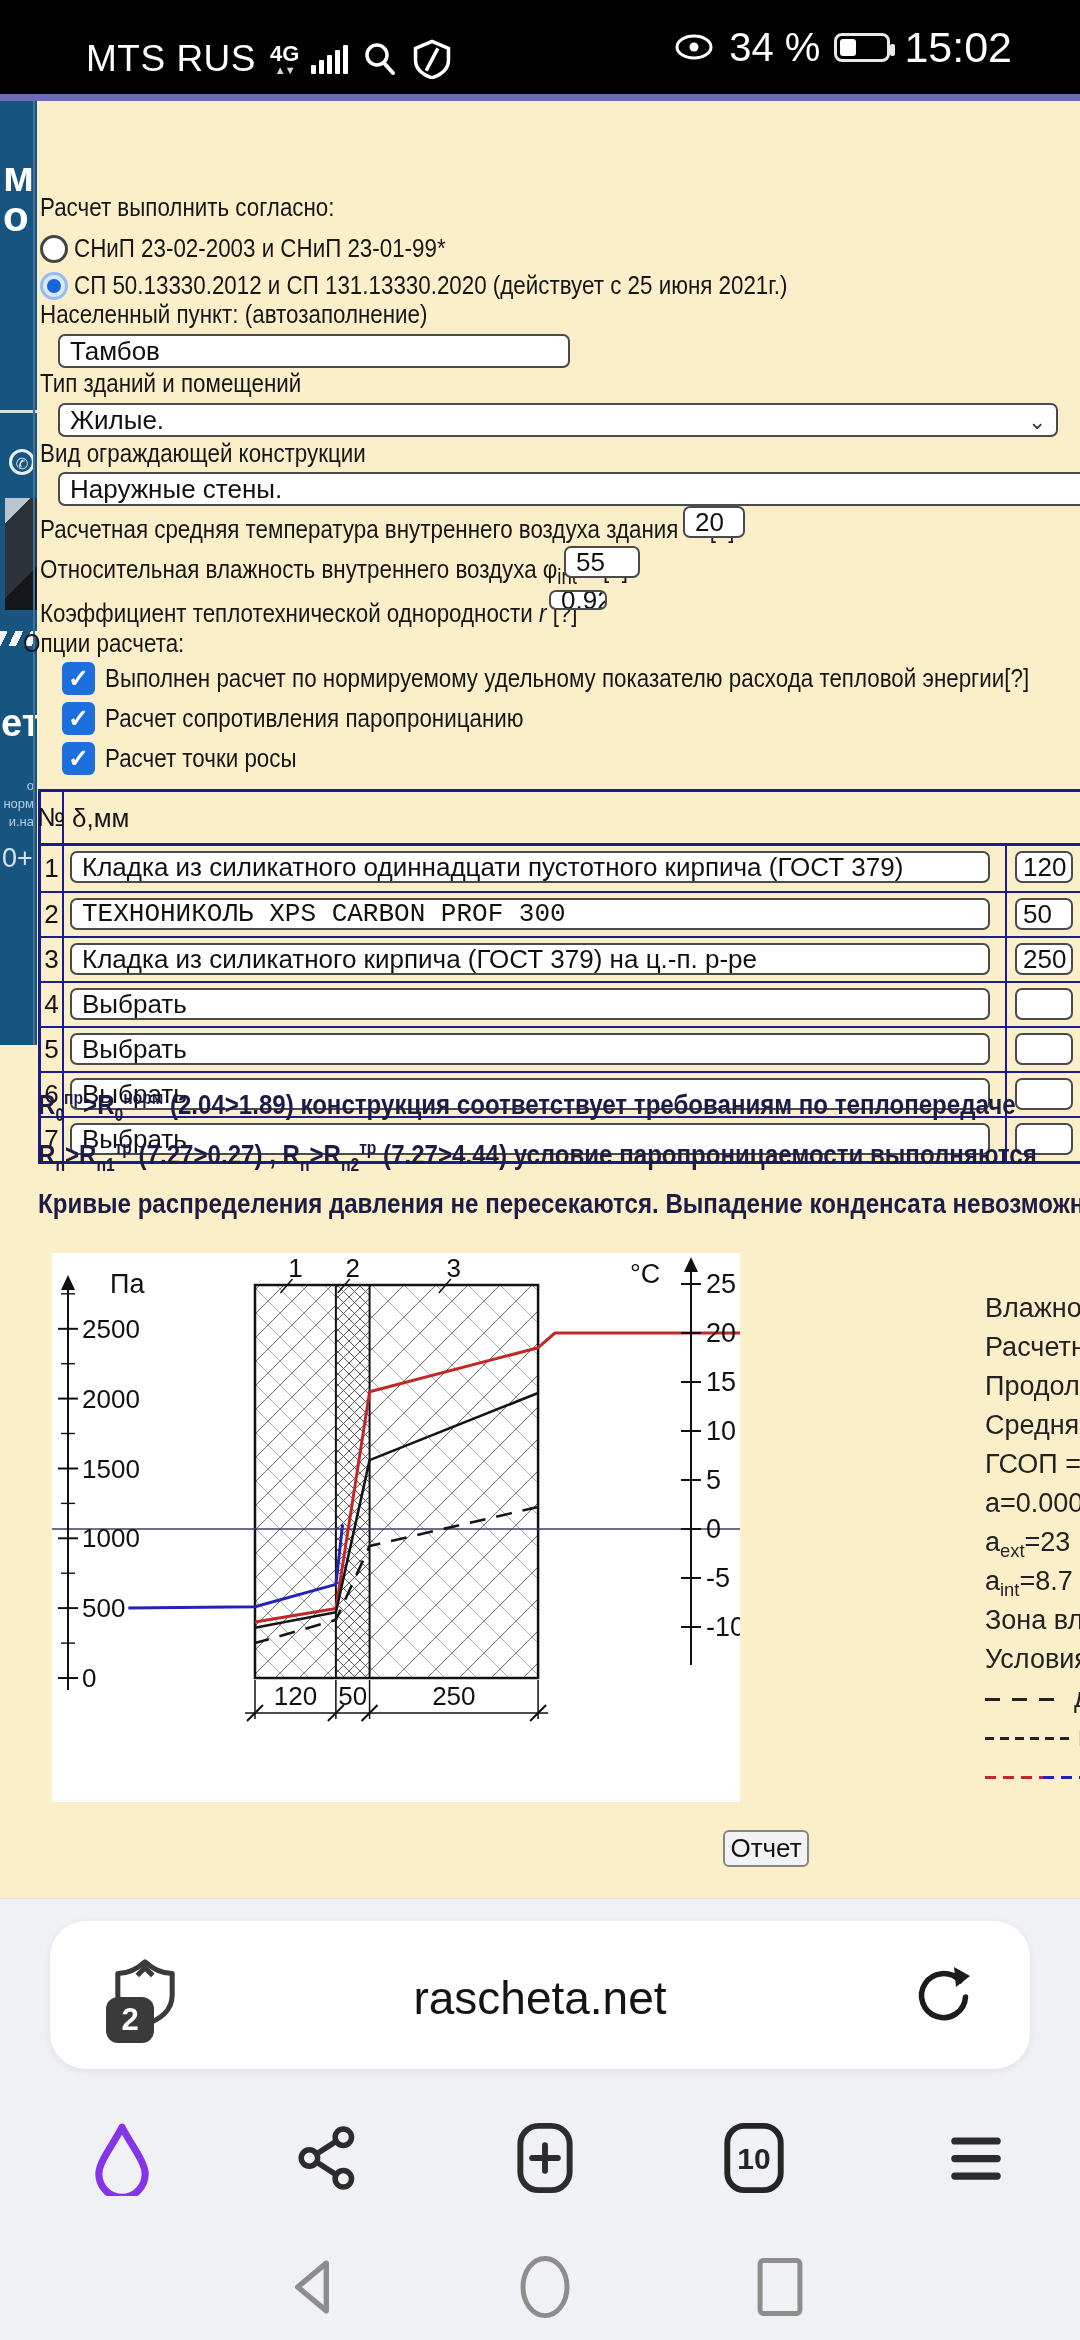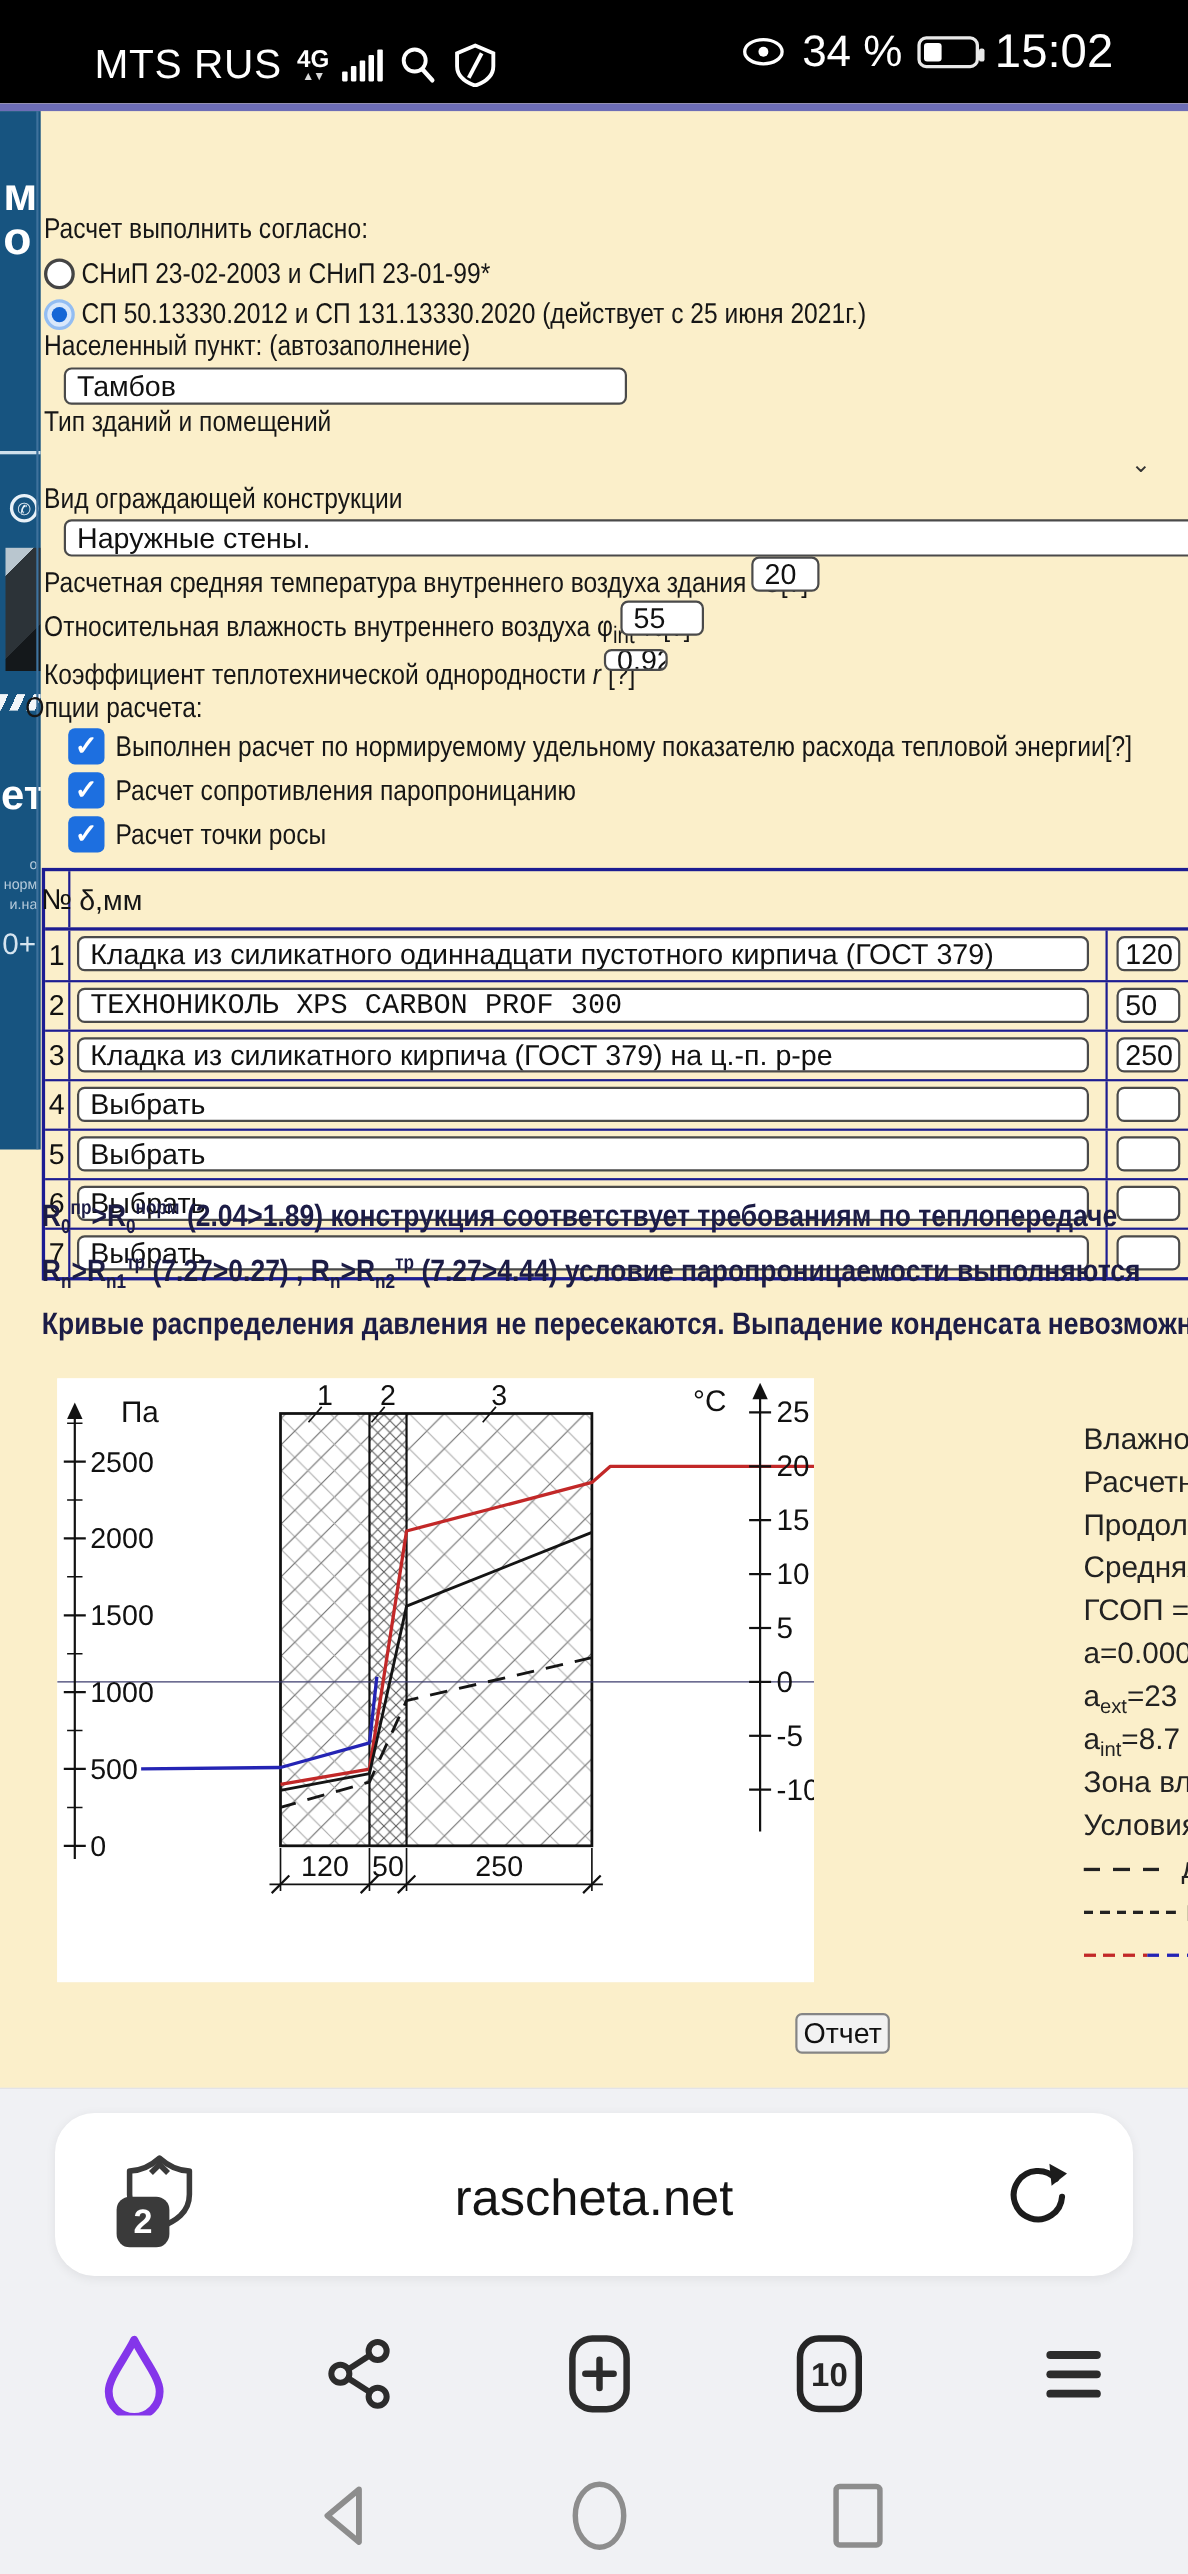--- a/index.html
+++ b/index.html
@@ -179,20 +179,23 @@
           <span class="cx lbl">СП 50.13330.2012 и СП 131.13330.2020 (действует с 25 июня 2021г.)</span>
         </div>
       </div>
 
     <div class="abs lbl" style="left:40px;top:205px"><span class="cx">Населенный пункт: (автозаполнение)</span></div>
     <div class="ibox abs" style="left:58px;top:240px;width:512px">
         <span>Тамбов</span>
       </div>
 
     <div class="abs lbl" style="left:40px;top:274px"><span class="cx">Тип зданий и помещений</span></div>
+    <div class="ibox abs" style="left:58px;top:309px;width:1000px">
+        <span>Жилые.</span>
+      </div>
     <span class="chev abs" style="left:1028px;top:315px">⌄</span>
 
     <div class="abs lbl" style="left:40px;top:344px"><span class="cx">Вид ограждающей конструкции</span></div>
     <div class="ibox abs" style="left:58px;top:378px;width:1030px">
         <span>Наружные стены.</span>
       </div>
 
     <div class="abs lbl" style="left:40px;top:420px"><span class="cx">Расчетная средняя температура внутреннего воздуха здания °C[?]</span></div>
     <div class="ibox abs" style="left:683px;top:412px;width:62px;height:32px">
         <span>20</span>

